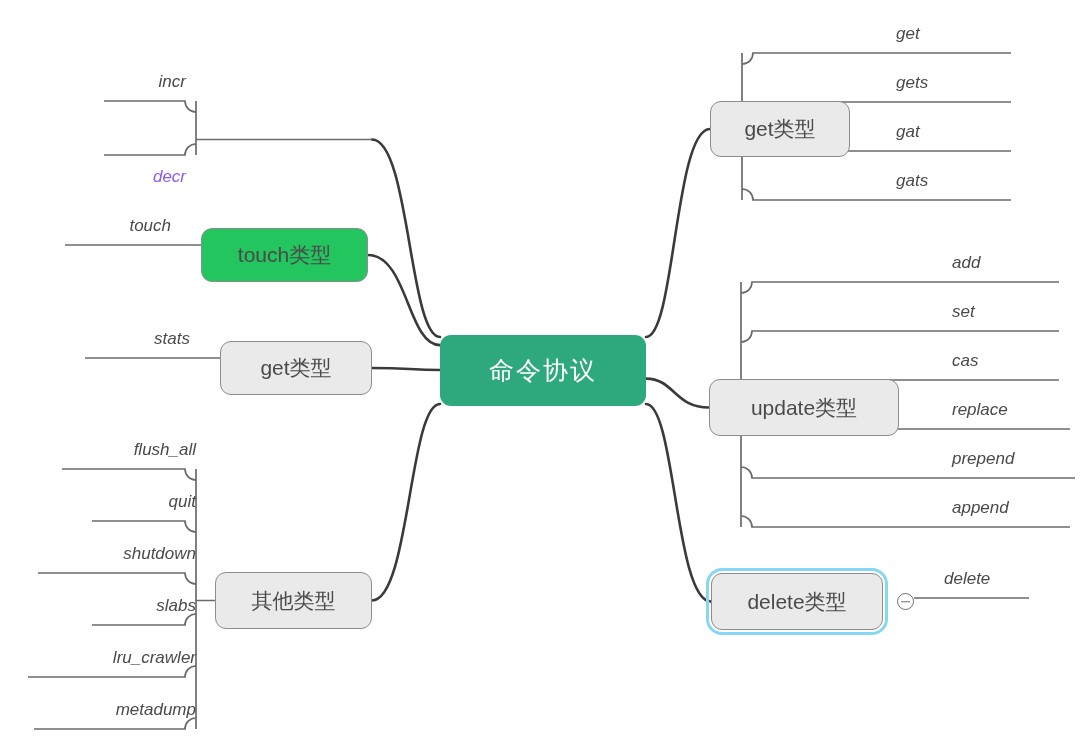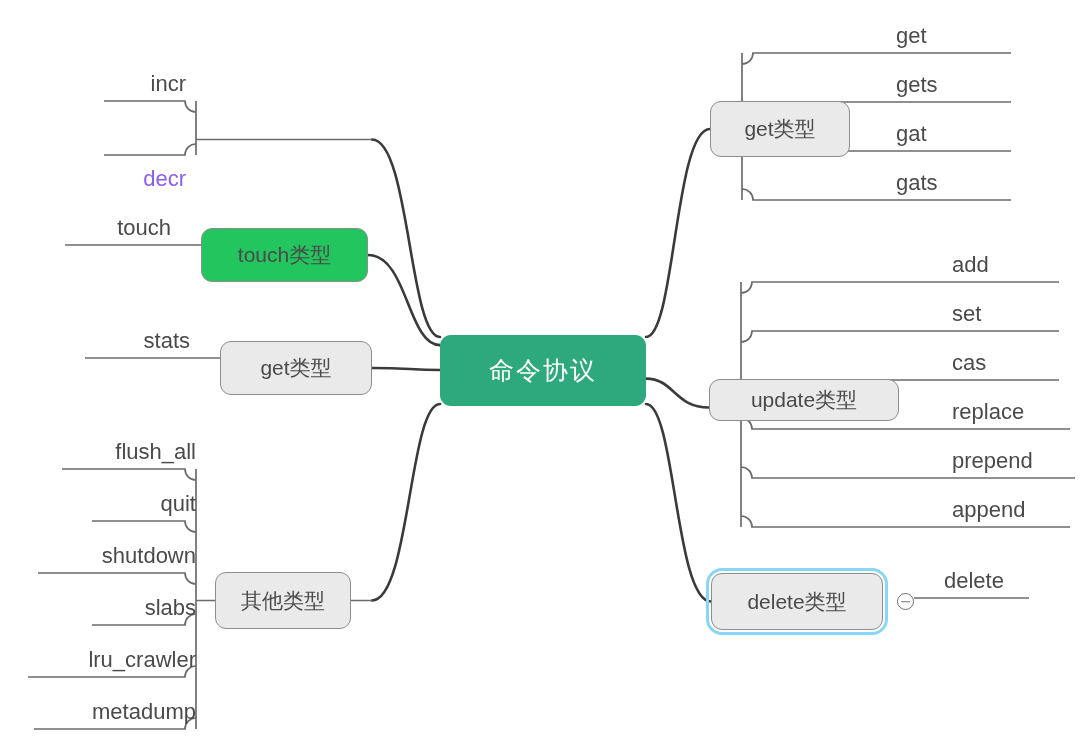--- a/index.html
+++ b/index.html
@@ -51,23 +51,24 @@
     border-radius: 11px;
   }
   .node-branch.selected {
     outline: 3px solid #86d6f4;
     outline-offset: 2px;
     border-radius: 11px;
   }
   .leaf {
     position: absolute;
     color: #4a4a4a;
-    font-size: 22px;
+    font-size: 17px;
     white-space: nowrap;
     line-height: 1;
+    font-style: italic;
   }
   .leaf-right { text-align: left; }
   .leaf-left  { text-align: right; }
   .toggle-icon {
     position: absolute;
     width: 17px;
     height: 17px;
     border: 1.5px solid #6f6f6f;
     border-radius: 50%;
     background: #ffffff;
@@ -126,33 +127,33 @@
       <path d="M 646 404 C 675.25 404, 675.25 601.5, 711 601.5" fill="none" stroke="#3a3a3a" stroke-width="2.6" stroke-linecap="round"></path>
       <line x1="914" y1="598" x2="1029" y2="598" stroke="#6b6b6b" stroke-width="1.7"></line>
     </svg>
 <div class="node node-root" style="left: 440px; top: 335px; width: 206px; height: 71px; background: rgb(46, 169, 125); color: rgb(255, 255, 255);">命令协议</div>
     <div class="leaf leaf-left" style="top: 73px; left: 0px; width: 186px; text-align: right; color: rgb(74, 74, 74);">incr</div>
     <div class="leaf leaf-left" style="top: 127px; left: 0px; width: 186px; text-align: right; color: #8b5cf6; margin-top: 41px;">decr</div>
     <div class="node node-branch" style="left: 201px; top: 228px; width: 167px; height: 54px; background: #22c55e; border-color: rgb(141, 141, 141); color: rgb(74, 74, 74);">touch类型</div>
     <div class="leaf leaf-left" style="top: 217px; left: 0px; width: 171px; text-align: right; color: rgb(74, 74, 74);">touch</div>
     <div class="node node-branch" style="left: 220px; top: 341px; width: 152px; height: 54px; background: rgb(234, 234, 234); border-color: rgb(141, 141, 141); color: rgb(74, 74, 74);">get类型</div>
     <div class="leaf leaf-left" style="top: 330px; left: 0px; width: 190px; text-align: right; color: rgb(74, 74, 74);">stats</div>
-    <div class="node node-branch" style="left: 215px; top: 572px; width: 136px; height: 57px; background: rgb(234, 234, 234); border-color: rgb(141, 141, 141); color: rgb(74, 74, 74);">其他类型</div>
+    <div class="node node-branch" style="left: 215px; top: 572px; width: 157px; height: 57px; background: rgb(234, 234, 234); border-color: rgb(141, 141, 141); color: rgb(74, 74, 74);">其他类型</div>
     <div class="leaf leaf-left" style="top: 441px; left: 0px; width: 196px; text-align: right; color: rgb(74, 74, 74);">flush_all</div>
     <div class="leaf leaf-left" style="top: 493px; left: 0px; width: 196px; text-align: right; color: rgb(74, 74, 74);">quit</div>
     <div class="leaf leaf-left" style="top: 545px; left: 0px; width: 196px; text-align: right; color: rgb(74, 74, 74);">shutdown</div>
     <div class="leaf leaf-left" style="top: 597px; left: 0px; width: 196px; text-align: right; color: rgb(74, 74, 74);">slabs</div>
     <div class="leaf leaf-left" style="top: 649px; left: 0px; width: 196px; text-align: right; color: rgb(74, 74, 74);">lru_crawler</div>
     <div class="leaf leaf-left" style="top: 701px; left: 0px; width: 196px; text-align: right; color: rgb(74, 74, 74);">metadump</div>
     <div class="node node-branch" style="left: 710px; top: 101px; width: 140px; height: 56px; background: rgb(234, 234, 234); border-color: rgb(141, 141, 141); color: rgb(74, 74, 74);">get类型</div>
     <div class="leaf leaf-right" style="top: 25px; left: 896px; color: rgb(74, 74, 74);">get</div>
     <div class="leaf leaf-right" style="top: 74px; left: 896px; color: rgb(74, 74, 74);">gets</div>
     <div class="leaf leaf-right" style="top: 123px; left: 896px; color: rgb(74, 74, 74);">gat</div>
     <div class="leaf leaf-right" style="top: 172px; left: 896px; color: rgb(74, 74, 74);">gats</div>
-    <div class="node node-branch" style="left: 709px; top: 379px; width: 190px; height: 42px; background: rgb(234, 234, 234); border-color: rgb(141, 141, 141); color: rgb(74, 74, 74);">update类型</div>
+    <div class="node node-branch" style="left: 709px; top: 379px; width: 190px; height: 57px; background: rgb(234, 234, 234); border-color: rgb(141, 141, 141); color: rgb(74, 74, 74);">update类型</div>
     <div class="leaf leaf-right" style="top: 254px; left: 952px; color: rgb(74, 74, 74);">add</div>
     <div class="leaf leaf-right" style="top: 303px; left: 952px; color: rgb(74, 74, 74);">set</div>
     <div class="leaf leaf-right" style="top: 352px; left: 952px; color: rgb(74, 74, 74);">cas</div>
     <div class="leaf leaf-right" style="top: 401px; left: 952px; color: rgb(74, 74, 74);">replace</div>
     <div class="leaf leaf-right" style="top: 450px; left: 952px; color: rgb(74, 74, 74);">prepend</div>
     <div class="leaf leaf-right" style="top: 499px; left: 952px; color: rgb(74, 74, 74);">append</div>
     <div class="node node-branch selected" style="left: 711px; top: 573px; width: 172px; height: 57px; background: rgb(234, 234, 234); border-color: rgb(141, 141, 141); color: rgb(74, 74, 74); outline-color: rgb(134, 214, 244);">delete类型</div>
     <div class="toggle-icon" style="left: 897px; top: 593px;"></div>
     <div class="leaf leaf-right" style="top: 570px; left: 944px; color: rgb(74, 74, 74);">delete</div>
   </div>

